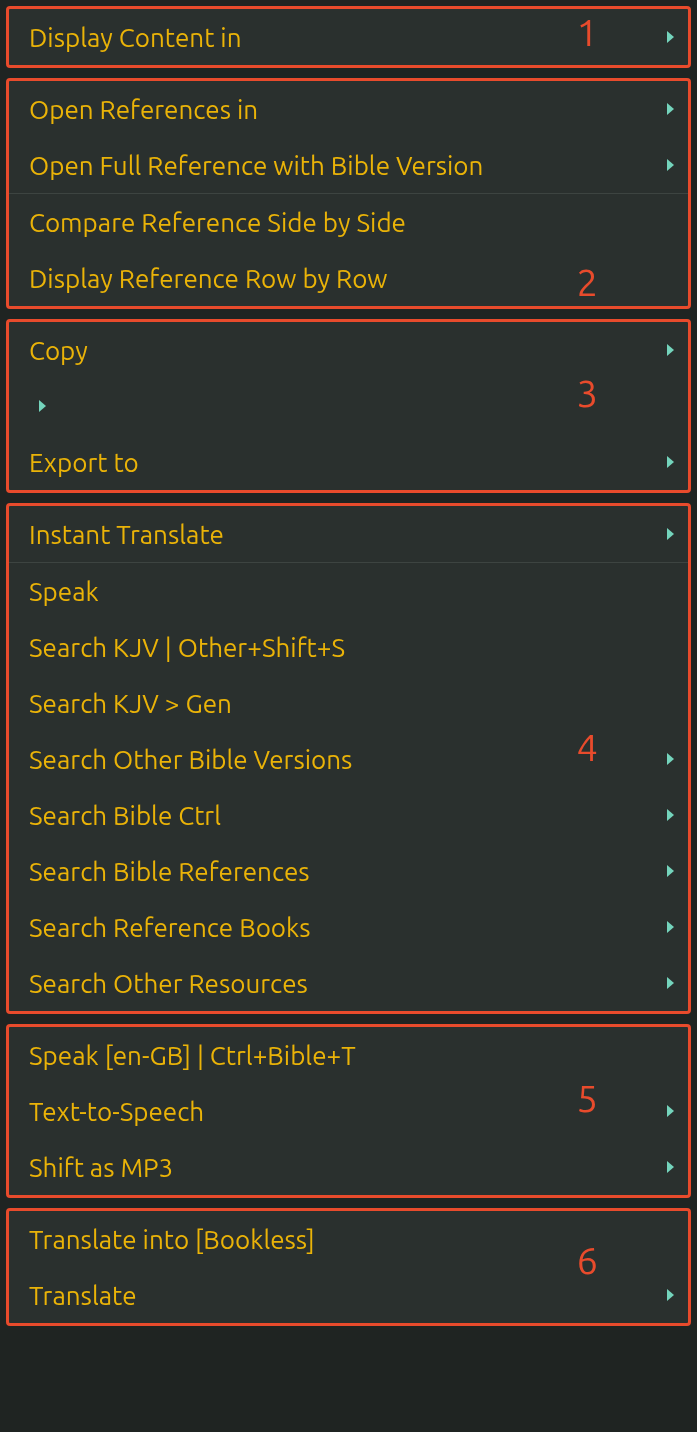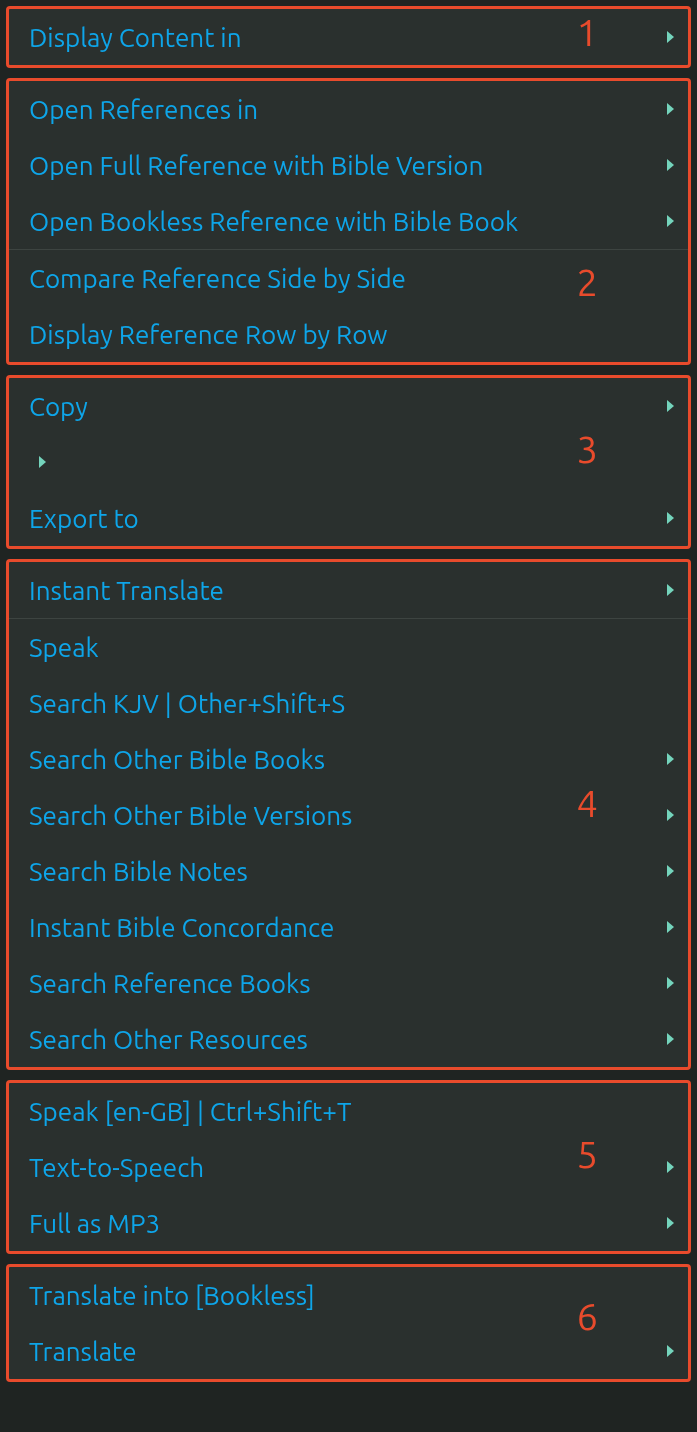--- a/index.html
+++ b/index.html
@@ -22,21 +22,21 @@
     margin-bottom: 10px;
     position: relative;
     box-sizing: border-box;
     background: #2a302e;
   }
   .item {
     display: flex;
     align-items: center;
     height: 56px;
     padding: 0 14px 0 20px;
-    color: #0ea5e9;
+    color: #eab308;
     font-size: 26px;
     font-weight: 400;
     cursor: default;
     box-sizing: border-box;
   }
   .sep {
     height: 1px;
     background: #3d4441;
     margin: 0;
   }
@@ -83,24 +83,20 @@
     </div>
     <div class="grp g2">
       <div class="item">
         <span class="label">Open References in</span>
         <span class="arrow"></span>
       </div>
       <div class="item">
         <span class="label">Open Full Reference with Bible Version</span>
         <span class="arrow"></span>
       </div>
-      <div class="item">
-        <span class="label">Open Bookless Reference with Bible Book</span>
-        <span class="arrow"></span>
-      </div>
       <div class="sep"></div>
       <div class="item">
         <span class="label">Compare Reference Side by Side</span>
       </div>
       <div class="item">
         <span class="label">Display Reference Row by Row</span>
       </div>
       <div class="num">2</div>
     </div>
     <div class="grp g3">
@@ -123,55 +119,54 @@
         <span class="arrow"></span>
       </div>
       <div class="sep"></div>
       <div class="item">
         <span class="label">Speak</span>
       </div>
       <div class="item">
         <span class="label">Search KJV | Other+Shift+S</span>
       </div>
       <div class="item">
-        <span class="label">Search Other Bible Books</span>
-        <span class="arrow"></span>
+        <span class="label">Search KJV &gt; Gen</span>
       </div>
       <div class="item">
         <span class="label">Search Other Bible Versions</span>
         <span class="arrow"></span>
       </div>
       <div class="item">
-        <span class="label">Search Bible Notes</span>
+        <span class="label">Search Bible Ctrl</span>
         <span class="arrow"></span>
       </div>
       <div class="item">
-        <span class="label">Instant Bible Concordance</span>
+        <span class="label">Search Bible References</span>
         <span class="arrow"></span>
       </div>
       <div class="item">
         <span class="label">Search Reference Books</span>
         <span class="arrow"></span>
       </div>
       <div class="item">
         <span class="label">Search Other Resources</span>
         <span class="arrow"></span>
       </div>
       <div class="num">4</div>
     </div>
     <div class="grp g5">
       <div class="item">
-        <span class="label">Speak [en-GB] | Ctrl+Shift+T</span>
+        <span class="label">Speak [en-GB] | Ctrl+Bible+T</span>
       </div>
       <div class="item">
         <span class="label">Text-to-Speech</span>
         <span class="arrow"></span>
       </div>
       <div class="item">
-        <span class="label">Full as MP3</span>
+        <span class="label">Shift as MP3</span>
         <span class="arrow"></span>
       </div>
       <div class="num">5</div>
     </div>
     <div class="grp g6">
       <div class="item">
         <span class="label">Translate into [Bookless]</span>
       </div>
       <div class="item">
         <span class="label">Translate</span>

